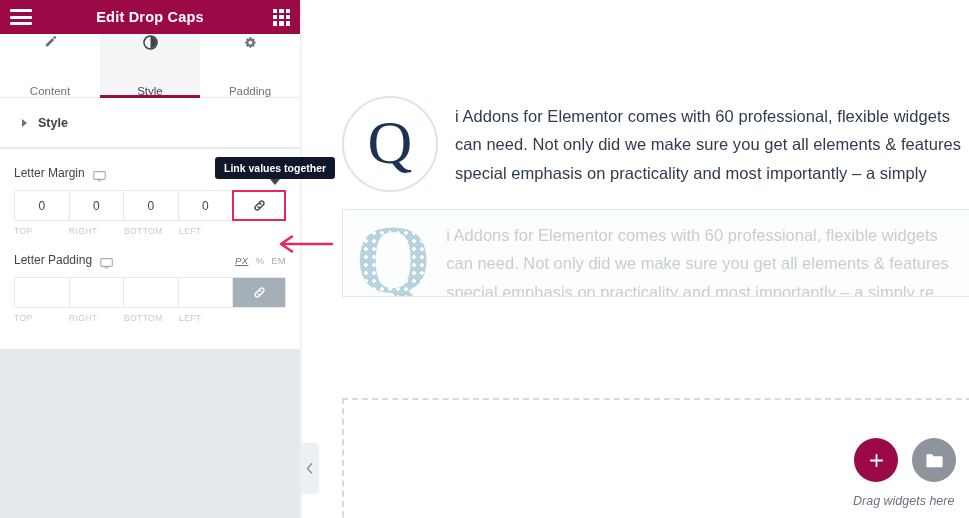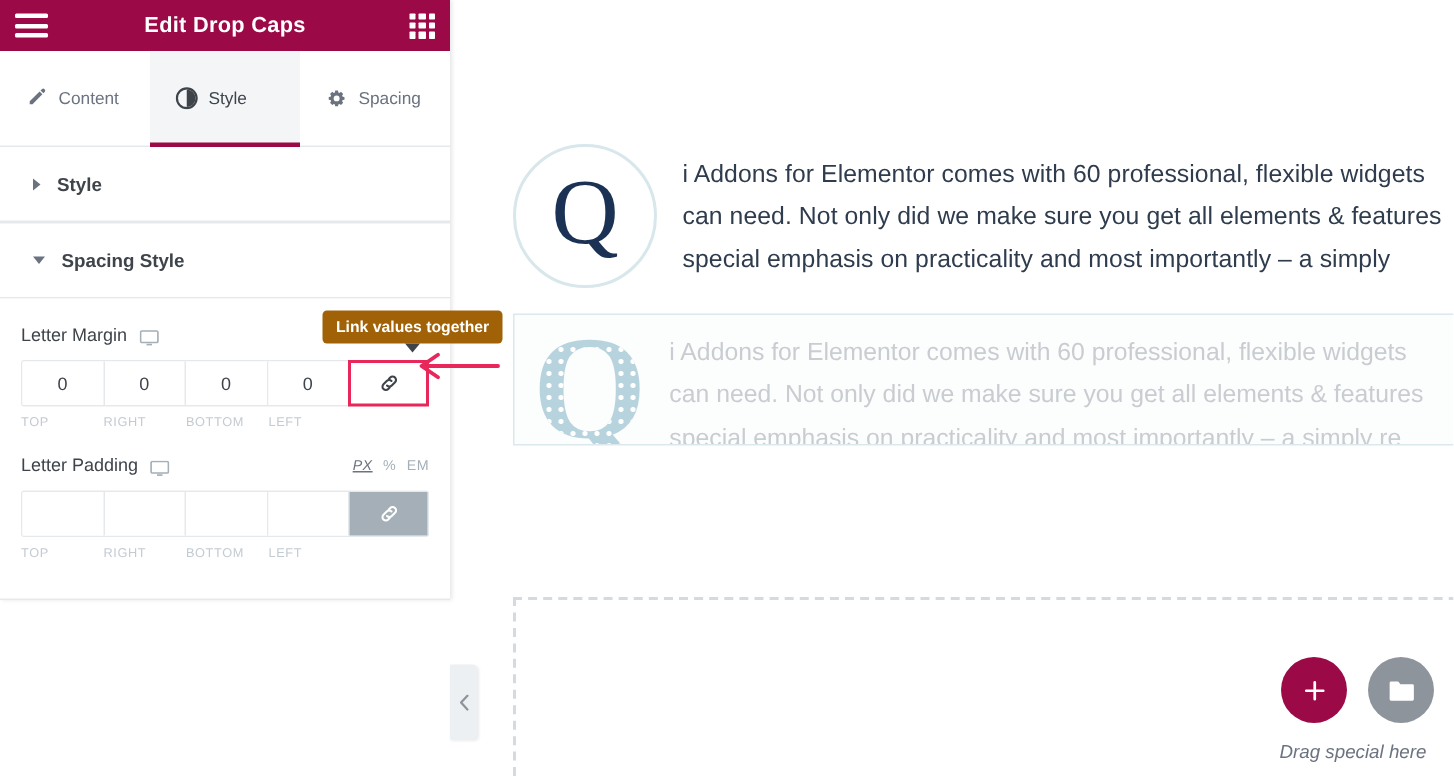--- a/index.html
+++ b/index.html
@@ -19,21 +19,21 @@
     width: 969px;
     height: 518px;
     overflow: hidden;
   }
 
   
   #panel {
     position: absolute;
     left: 0; top: 0;
     width: 300px;
-    height: 400px;
+    height: 518px;
     background: #e6e9ec;
     box-shadow: 1px 0 3px rgba(0,0,0,0.10);
     z-index: 5;
   }
 
   
   .panel-header {
     position: relative;
     height: 34px;
     background: #9b0a46;
@@ -86,29 +86,28 @@
   
   .panel-tabs {
     display: flex;
     height: 63px;
     background: #ffffff;
     border-bottom: 1px solid #e6e9ec;
   }
   .tab {
     flex: 1;
     display: flex;
-    flex-direction: row;
-    align-items: center;
-    justify-content: flex-start;
+    flex-direction: column;
+    align-items: center;
+    justify-content: space-between;
     gap: 7px;
     cursor: pointer;
     position: relative;
     color: #6b7280;
     font-size: 11.5px;
-    padding-left: 16px;
   }
   .tab.active {
     background: #f4f5f6;
     color: #3f444b;
   }
   .tab.active::after {
     content: "";
     position: absolute;
     left: 0; right: 0; bottom: -1px;
     height: 3px;
@@ -240,21 +239,21 @@
     text-align: left;
     font-size: 8.5px;
     color: #c3cbd2;
     letter-spacing: 0.4px;
   }
   .dim-labels span.spacer { width: 52px; flex: none; }
 
   
   .tooltip {
     position: absolute;
-    background: #a16207;
+    background: #0f172a;
     color: #ffffff;
     font-size: 10.5px;
     font-weight: bold;
     padding: 5px 9px;
     border-radius: 3px;
     white-space: nowrap;
     z-index: 40;
   }
   .tooltip::after {
     content: "";
@@ -443,34 +442,30 @@
       </div>
       <div class="tab">
         <span class="tab-ico">
           <svg width="15" height="15" viewBox="0 0 16 16">
             <path d="M8 5.4A2.6 2.6 0 1 0 8 10.6 2.6 2.6 0 0 0 8 5.4zm0 4a1.4 1.4 0 1 1 0-2.8 1.4 1.4 0 0 1 0 2.8z" fill="#6b7280"></path>
             <path d="M14 9.1l-1.2-.2a4.9 4.9 0 0 0-.4-1l.8-1-1.1-1.1-1 .8a4.9 4.9 0 0 0-1-.4L9.9 5h-1.8l-.2 1.2a4.9 4.9 0 0 0-1 .4l-1-.8L4.8 6.9l.8 1a4.9 4.9 0 0 0-.4 1L4 9.1v1.8l1.2.2c.1.35.24.68.4 1l-.8 1 1.1 1.1 1-.8c.32.16.65.3 1 .4l.2 1.2h1.8l.2-1.2c.35-.1.68-.24 1-.4l1 .8 1.1-1.1-.8-1c.16-.32.3-.65.4-1l1.2-.2V9.1z" fill="#6b7280" opacity="0"></path>
             <path d="M13.5 7.1l-1.3-.2c-.1-.3-.2-.6-.4-.85l.78-1.05-1.58-1.58-1.05.78c-.27-.15-.55-.27-.85-.36L8.9 2.5H6.9l-.2 1.34c-.3.09-.58.21-.85.36L4.8 3.42 3.22 5l.78 1.05c-.15.27-.27.55-.36.85l-1.34.2v2l1.34.2c.09.3.21.58.36.85L3.22 11.2 4.8 12.78l1.05-.78c.27.15.55.27.85.36l.2 1.34h2l.2-1.34c.3-.09.58-.21.85-.36l1.05.78L12.58 11.2l-.78-1.05c.15-.27.27-.55.36-.85l1.34-.2v-2z" fill="#6b7280"></path>
             <circle cx="7.9" cy="8.1" r="2.1" fill="#ffffff"></circle>
           </svg>
         </span>
-        <span>Spacing</span>
+        <span>Padding</span>
       </div>
     </div>
 
     <div class="sec-head">
       <span class="caret closed"></span>
       <span>Style</span>
     </div>
     <div class="sec-gap"></div>
 
-    <div class="sec-head">
-      <span class="caret open"></span>
-      <span>Spacing Style</span>
-    </div>
 
     <div class="sec-body">
 
       <div class="ctrl">
         <div class="ctrl-top">
           <span class="ctrl-label">Letter Margin</span>
           <span class="monitor-ico">
             <svg width="13" height="11" viewBox="0 0 14 12">
               <rect x="0.7" y="0.7" width="12.6" height="8.4" rx="1" fill="none" stroke="#a4afb7" stroke-width="1.2"></rect>
               <rect x="5" y="10" width="4" height="1.2" fill="#a4afb7"></rect>
@@ -579,21 +574,21 @@
           <path d="M9 3v12M3 9h12" stroke="#ffffff" stroke-width="1.9" stroke-linecap="round"></path>
         </svg>
       </div>
       <div class="wbtn lib">
         <svg width="19" height="17" viewBox="0 0 20 17">
           <path d="M1.5 14.5V3a1 1 0 0 1 1-1h5l1.6 2h8.4a1 1 0 0 1 1 1v9.5a1 1 0 0 1-1 1h-15a1 1 0 0 1-1-1z" fill="#ffffff"></path>
         </svg>
       </div>
     </div>
 
-    <div class="drag-label" style="left:553px; top:494px;">Drag special here</div>
+    <div class="drag-label" style="left:553px; top:494px;">Drag widgets here</div>
   </div>
 
   <svg class="ann-arrow" style="left:278px; top:234px;" width="56" height="20" viewBox="0 0 56 20">
     <path d="M54 10H6" stroke="#e8285a" stroke-width="2.6" stroke-linecap="round"></path>
     <path d="M14 2.5 3 10l11 7.5" fill="none" stroke="#e8285a" stroke-width="2.6" stroke-linecap="round" stroke-linejoin="round"></path>
   </svg>
 
 </div>
 
 </body></html>

